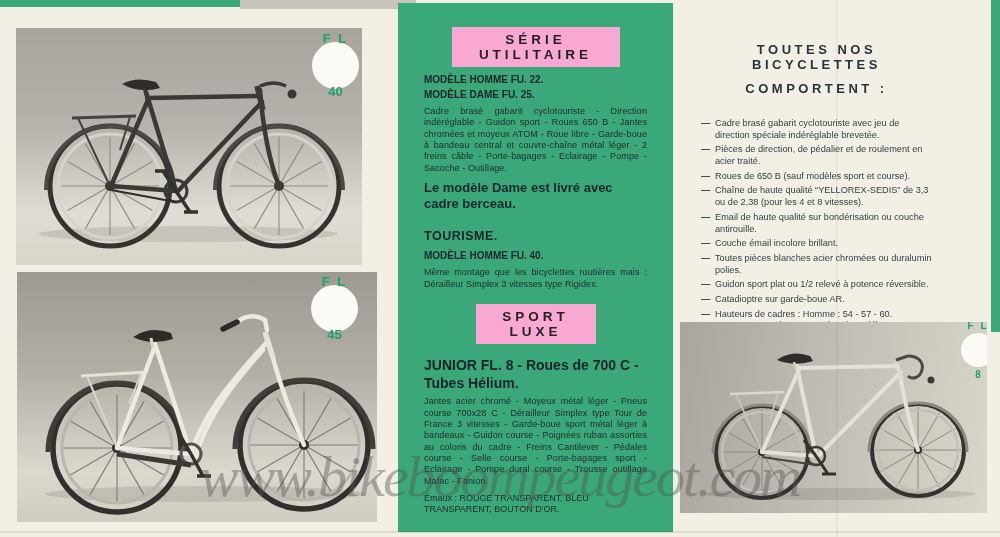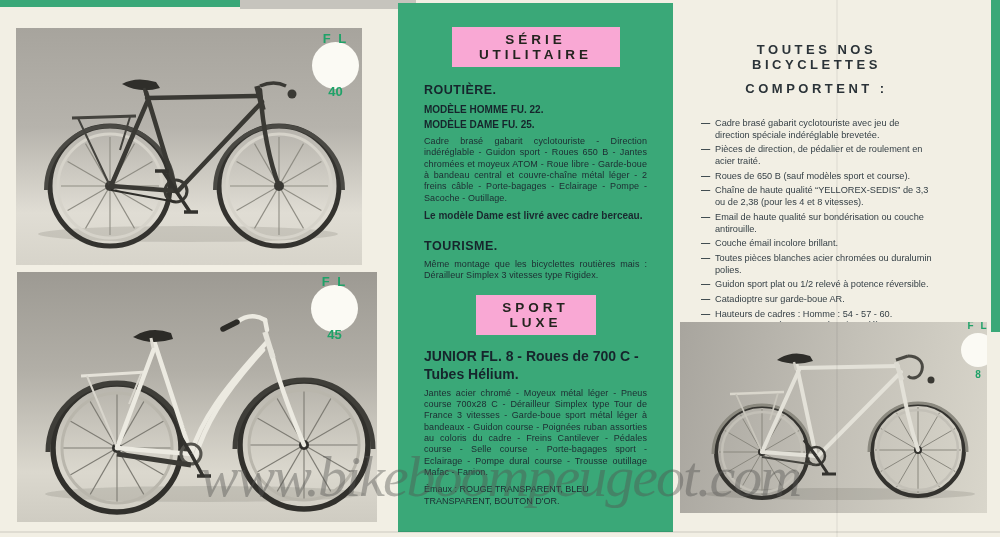--- a/index.html
+++ b/index.html
@@ -34,21 +34,21 @@
   .mid-panel{position:absolute;left:398px;top:3px;width:275px;height:529px;background:#3aa878;
     box-sizing:border-box;padding:24px 26px 0 26px;color:#1d2b31;}
   .hdr-box{background:#f9a8d4;color:#24241f;font-weight:bold;text-align:center;
     letter-spacing:4px;font-size:13.5px;padding:5px 8px;margin:0 auto;}
   .hdr-box.w1{width:152px;}
   .hdr-box.w2{width:104px;margin-top:14px;}
   .sec-title{font-size:12.5px;font-weight:bold;color:#16252c;margin-top:16px;letter-spacing:0.5px;}
   .model-line{font-size:10px;font-weight:bold;color:#16252c;line-height:1.45;}
   .models{margin-top:6px;}
   .mid-body{font-size:9px;line-height:1.26;text-align:justify;margin-top:4px;letter-spacing:0.1px;}
-  .mid-note{font-size:10px;line-height:1.26;margin-top:6px;font-weight:bold;color:#1a282f;}
+  .mid-note{font-size:13px;line-height:1.26;margin-top:6px;font-weight:bold;color:#1a282f;}
   .mid-emaux{font-size:9px;line-height:1.26;margin-top:6px;}
   .junior{font-size:14px;font-weight:bold;color:#16252c;margin-top:12px;line-height:1.3;}
 
   
   .right-panel{position:absolute;left:673px;top:12px;width:277px;height:537px;
     box-sizing:border-box;padding:30px 18px 0 28px;color:#343f45;}
   .rp-title{font-size:13px;font-weight:bold;letter-spacing:3.5px;text-align:center;color:#2b3338;}
   .rp-title2{margin-top:9px;}
   .features{margin-top:22px;display:flex;flex-direction:column;gap:3px;}
   .feat{display:flex;font-size:9.2px;line-height:1.27;}
@@ -186,32 +186,32 @@
     <div class="badge badge-lg" style="left:294px;top:13px;">
       <div class="l1">F L</div>
       <div>45</div>
     </div>
   </div>
 
   <div class="mid-panel">
     <div class="hdr-box w1">SÉRIE UTILITAIRE</div>
 
     <div>
-      <div class="sec-title">ROUTIÈRE.</div>
       <div class="models">
         <div class="model-line">MODÈLE HOMME FU. 22.</div>
         <div class="model-line">MODÈLE DAME FU. 25.</div>
       </div>
       <div class="mid-body">Cadre brasé gabarit cyclotouriste - Direction indéréglable - Guidon sport - Roues 650 B - Jantes chromées et moyeux ATOM - Roue libre - Garde-boue à bandeau central et couvre-chaîne métal léger - 2 freins câble - Porte-bagages - Eclairage - Pompe - Sacoche - Outillage.</div>
       <div class="mid-note">Le modèle Dame est livré avec cadre berceau.</div>
     </div>
 
     <div>
       <div class="sec-title">TOURISME.</div>
       <div class="models">
+        <div class="model-line">MODÈLE HOMME FU. 40.</div>
       </div>
       <div class="mid-body">Même montage que les bicyclettes routières mais : Dérailleur Simplex 3 vitesses type Rigidex.</div>
     </div>
 
     <div>
       <div class="hdr-box w2">SPORT LUXE</div>
       <div class="junior">JUNIOR FL. 8 - Roues de 700 C - Tubes Hélium.</div>
       <div class="mid-body">Jantes acier chromé - Moyeux métal léger - Pneus course 700x28 C - Dérailleur Simplex type Tour de France 3 vitesses - Garde-boue sport métal léger à bandeaux - Guidon course - Poignées ruban assorties au coloris du cadre - Freins Cantilever - Pédales course - Selle course - Porte-bagages sport - Eclairage - Pompe dural course - Trousse outillage Mafac - Fanion.</div>
       <div class="mid-emaux">Émaux : ROUGE TRANSPARENT, BLEU TRANSPARENT, BOUTON D'OR.</div>
     </div>

